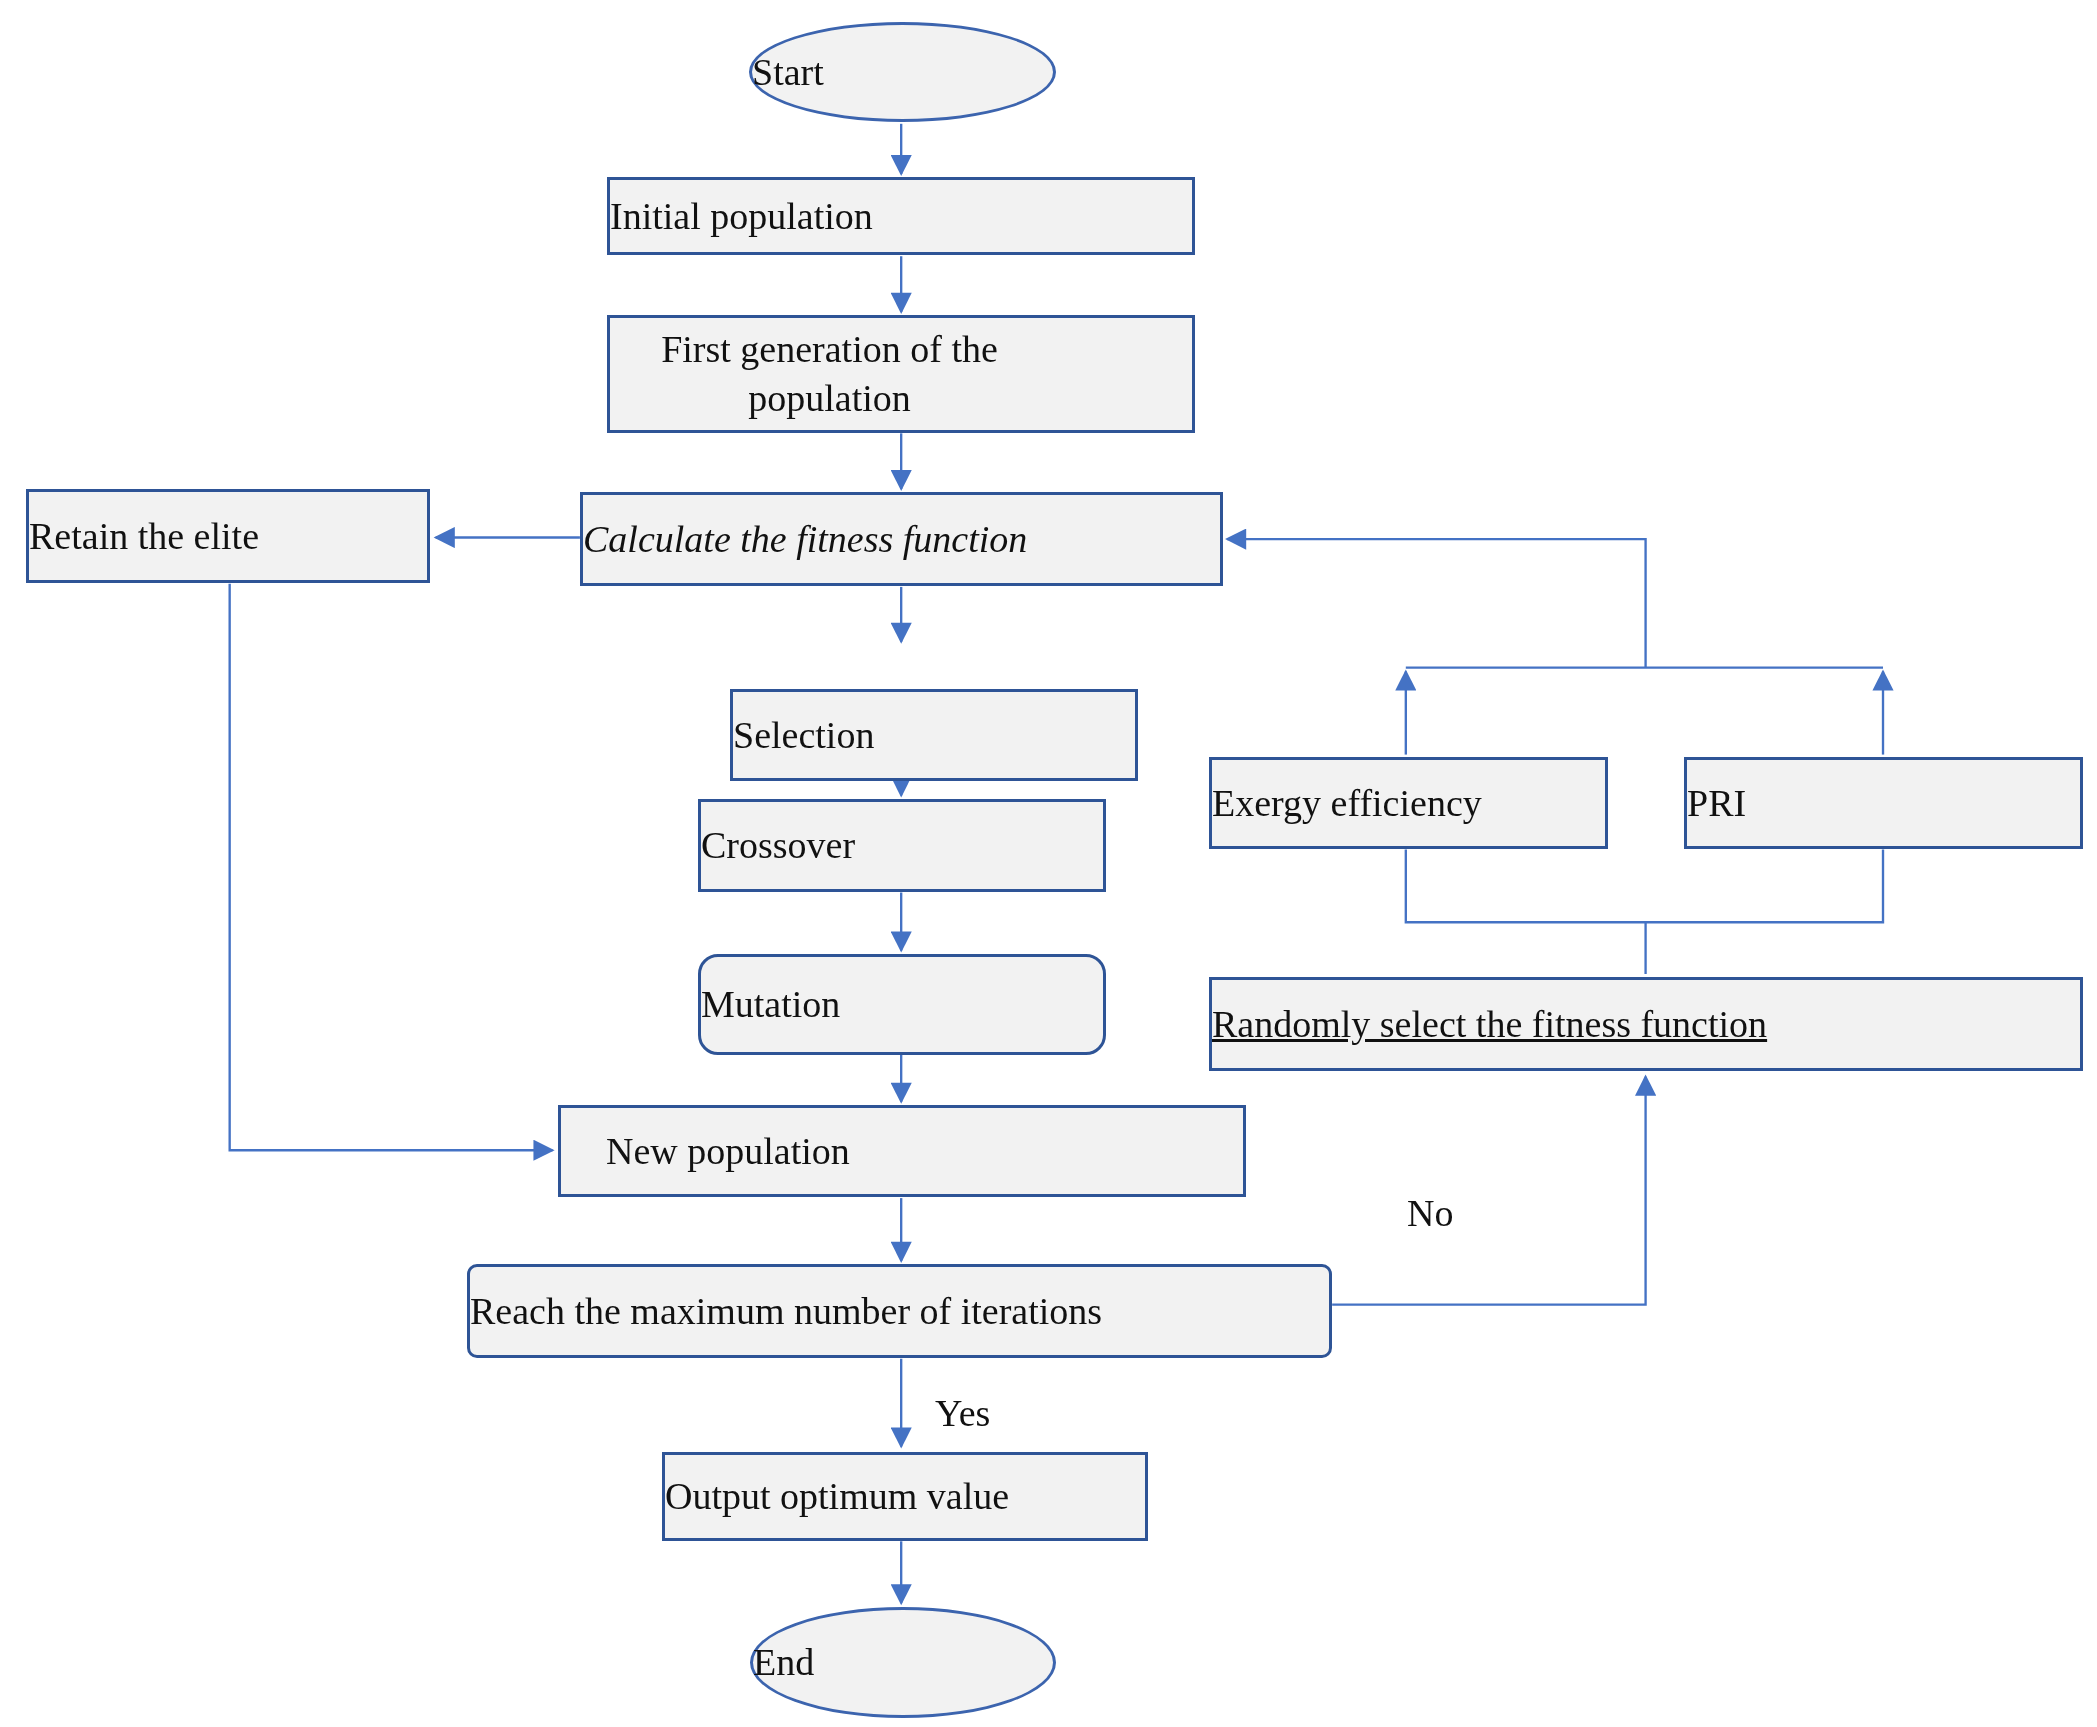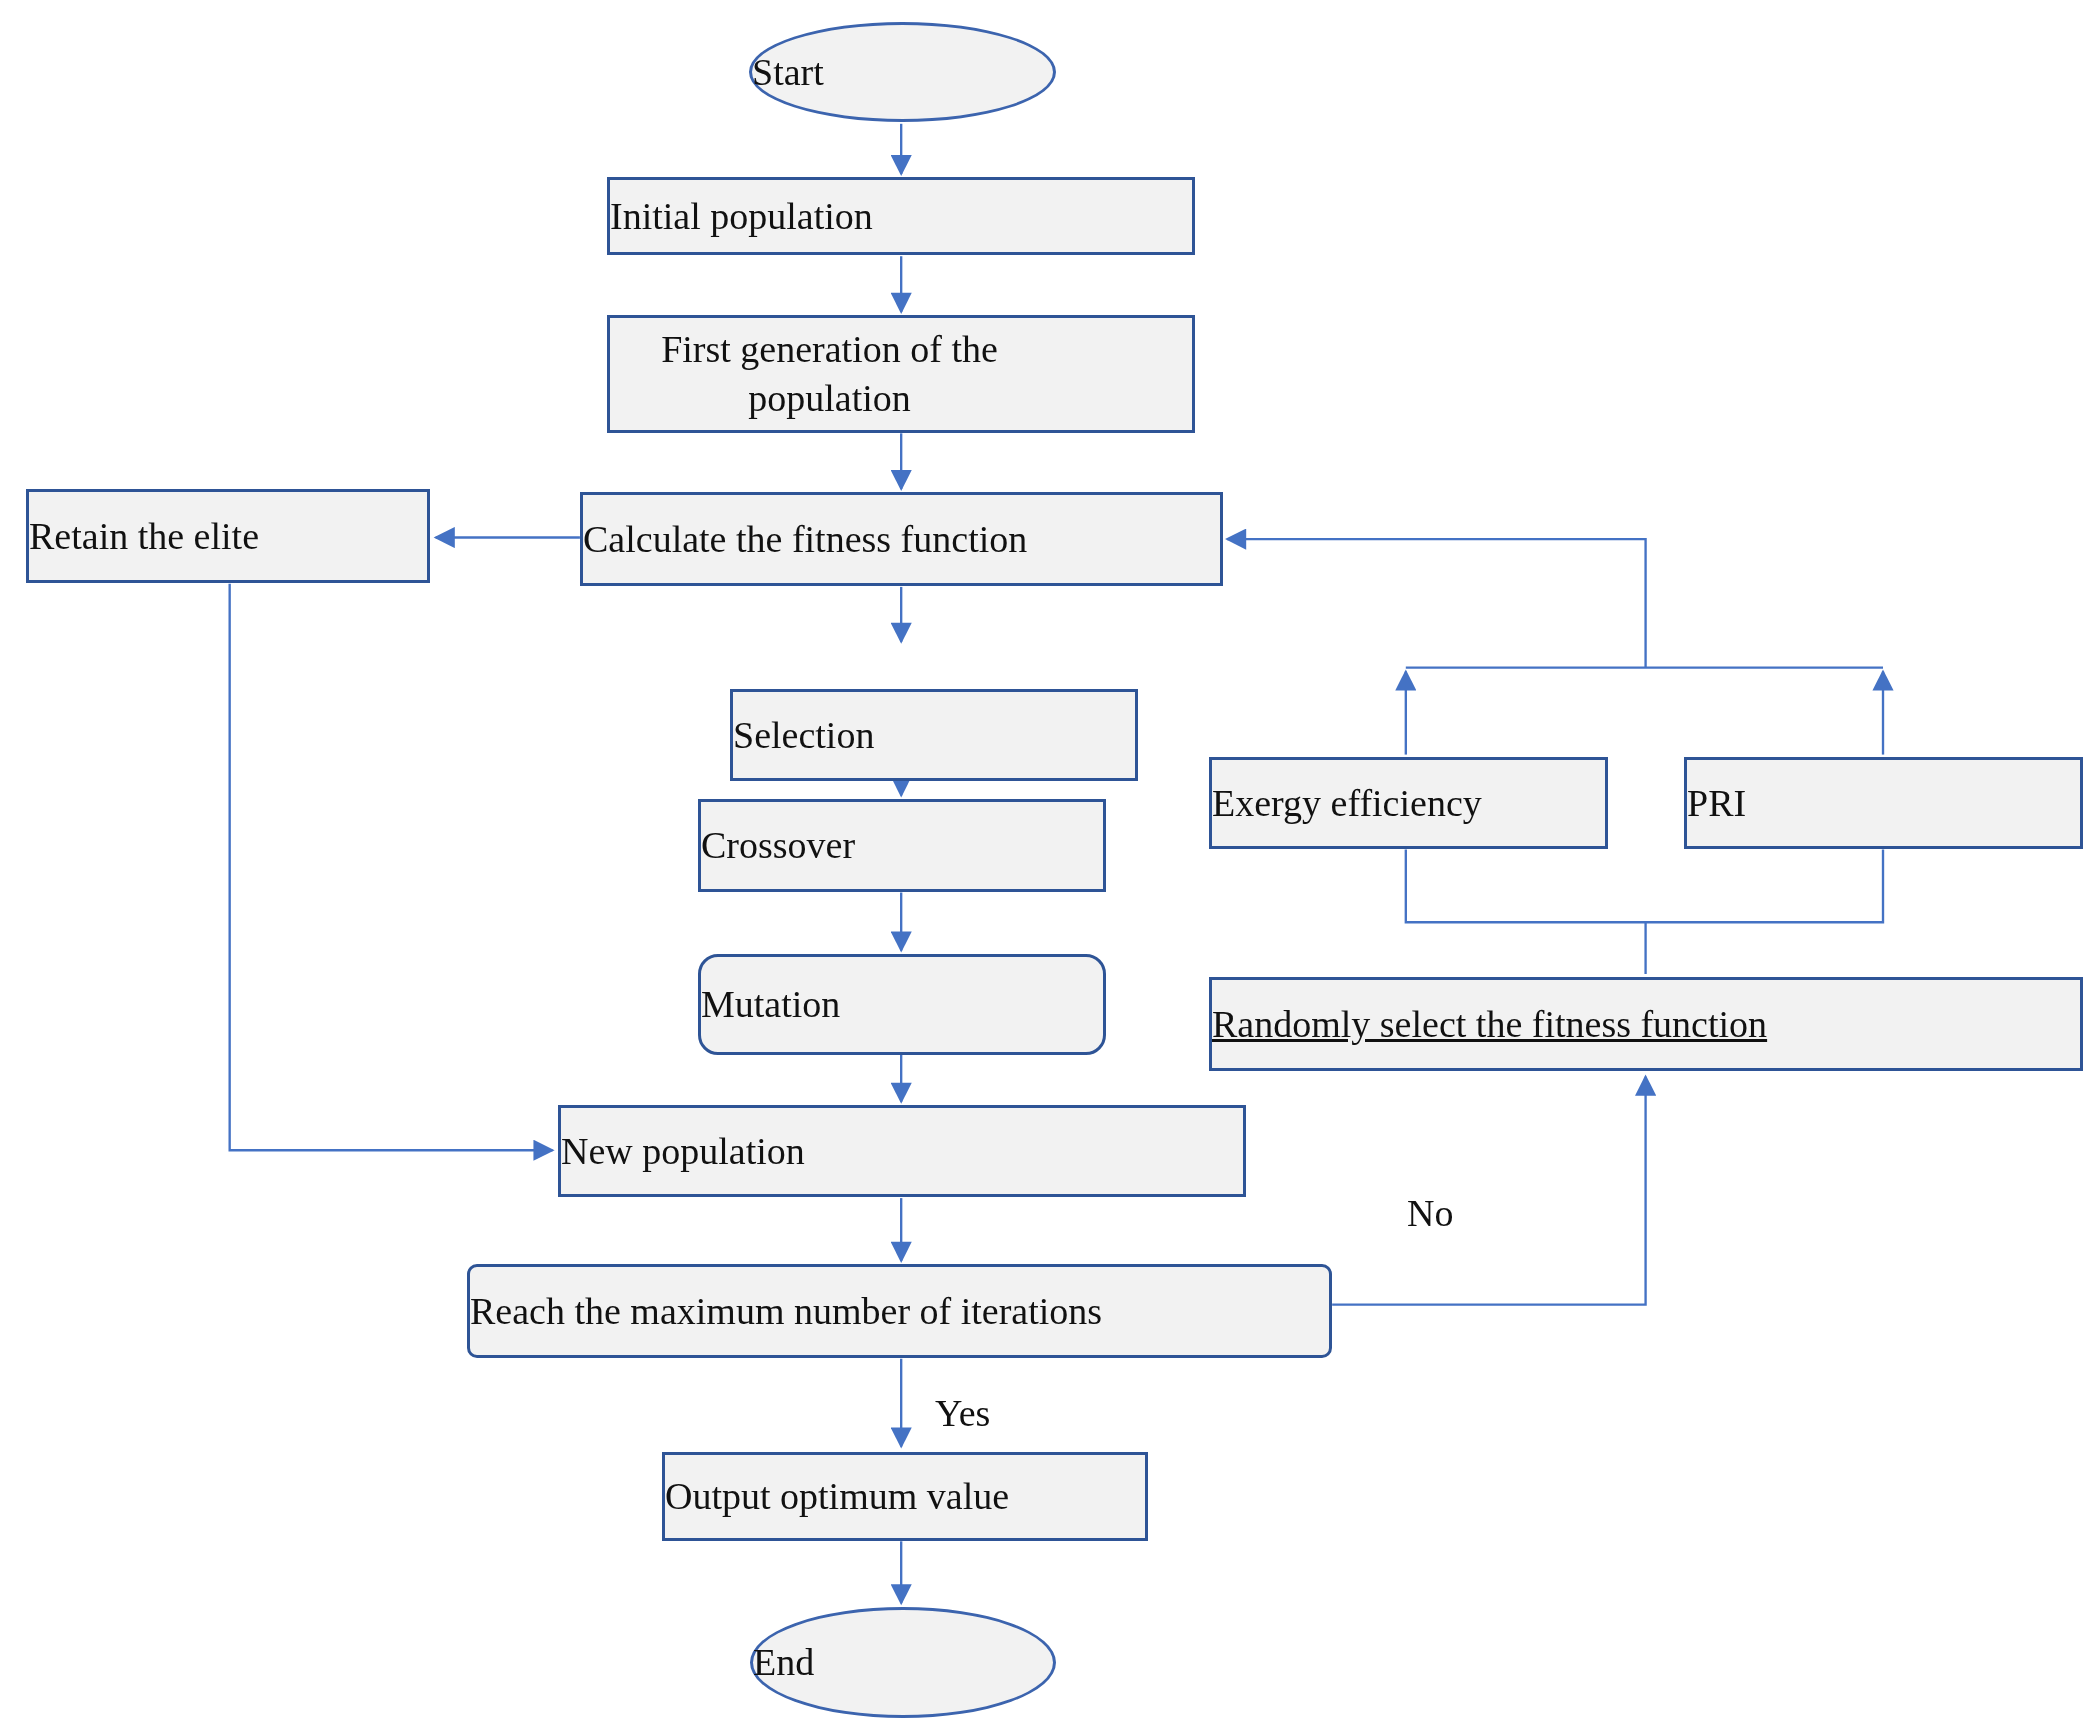--- a/index.html
+++ b/index.html
@@ -81,41 +81,41 @@
   </div>
 
   <div class="node" style="left:607px;top:177px;width:588px;height:78px;">
     <span>Initial population</span>
   </div>
 
   <div class="node" style="left:607px;top:315px;width:588px;height:118px;">
     <span class="wrap-narrow">First generation of the population</span>
   </div>
 
-  <div class="node" style="left:580px;top:492px;width:643px;height:94px;">
+  <div class="node" style="left:580px;top:492px;width:643px;height:94px;font-style:italic;">
     <span>Calculate the fitness function</span>
   </div>
 
   <div class="node" style="left:26px;top:489px;width:404px;height:94px;">
     <span>Retain the elite</span>
   </div>
 
   <div class="node" style="left:730px;top:645px;width:408px;height:92px;margin-top:44px;">
     <span>Selection</span>
   </div>
 
   <div class="node" style="left:698px;top:799px;width:408px;height:93px;">
     <span>Crossover</span>
   </div>
 
   <div class="node" style="left:698px;top:954px;width:408px;height:101px;border-radius:20px;">
     <span>Mutation</span>
   </div>
 
-  <div class="node" style="left:558px;top:1105px;width:688px;height:92px;">
+  <div class="node" style="left:558px;top:1105px;width:688px;height:92px;padding-left:45px;">
     <span>New population</span>
   </div>
 
   <div class="node" style="left:467px;top:1264px;width:865px;height:94px;border-radius:10px;">
     <span>Reach the maximum number of iterations</span>
   </div>
 
   <div class="node terminal" style="left:750px;top:1607px;width:306px;height:111px;">
     <span>End</span>
   </div>

